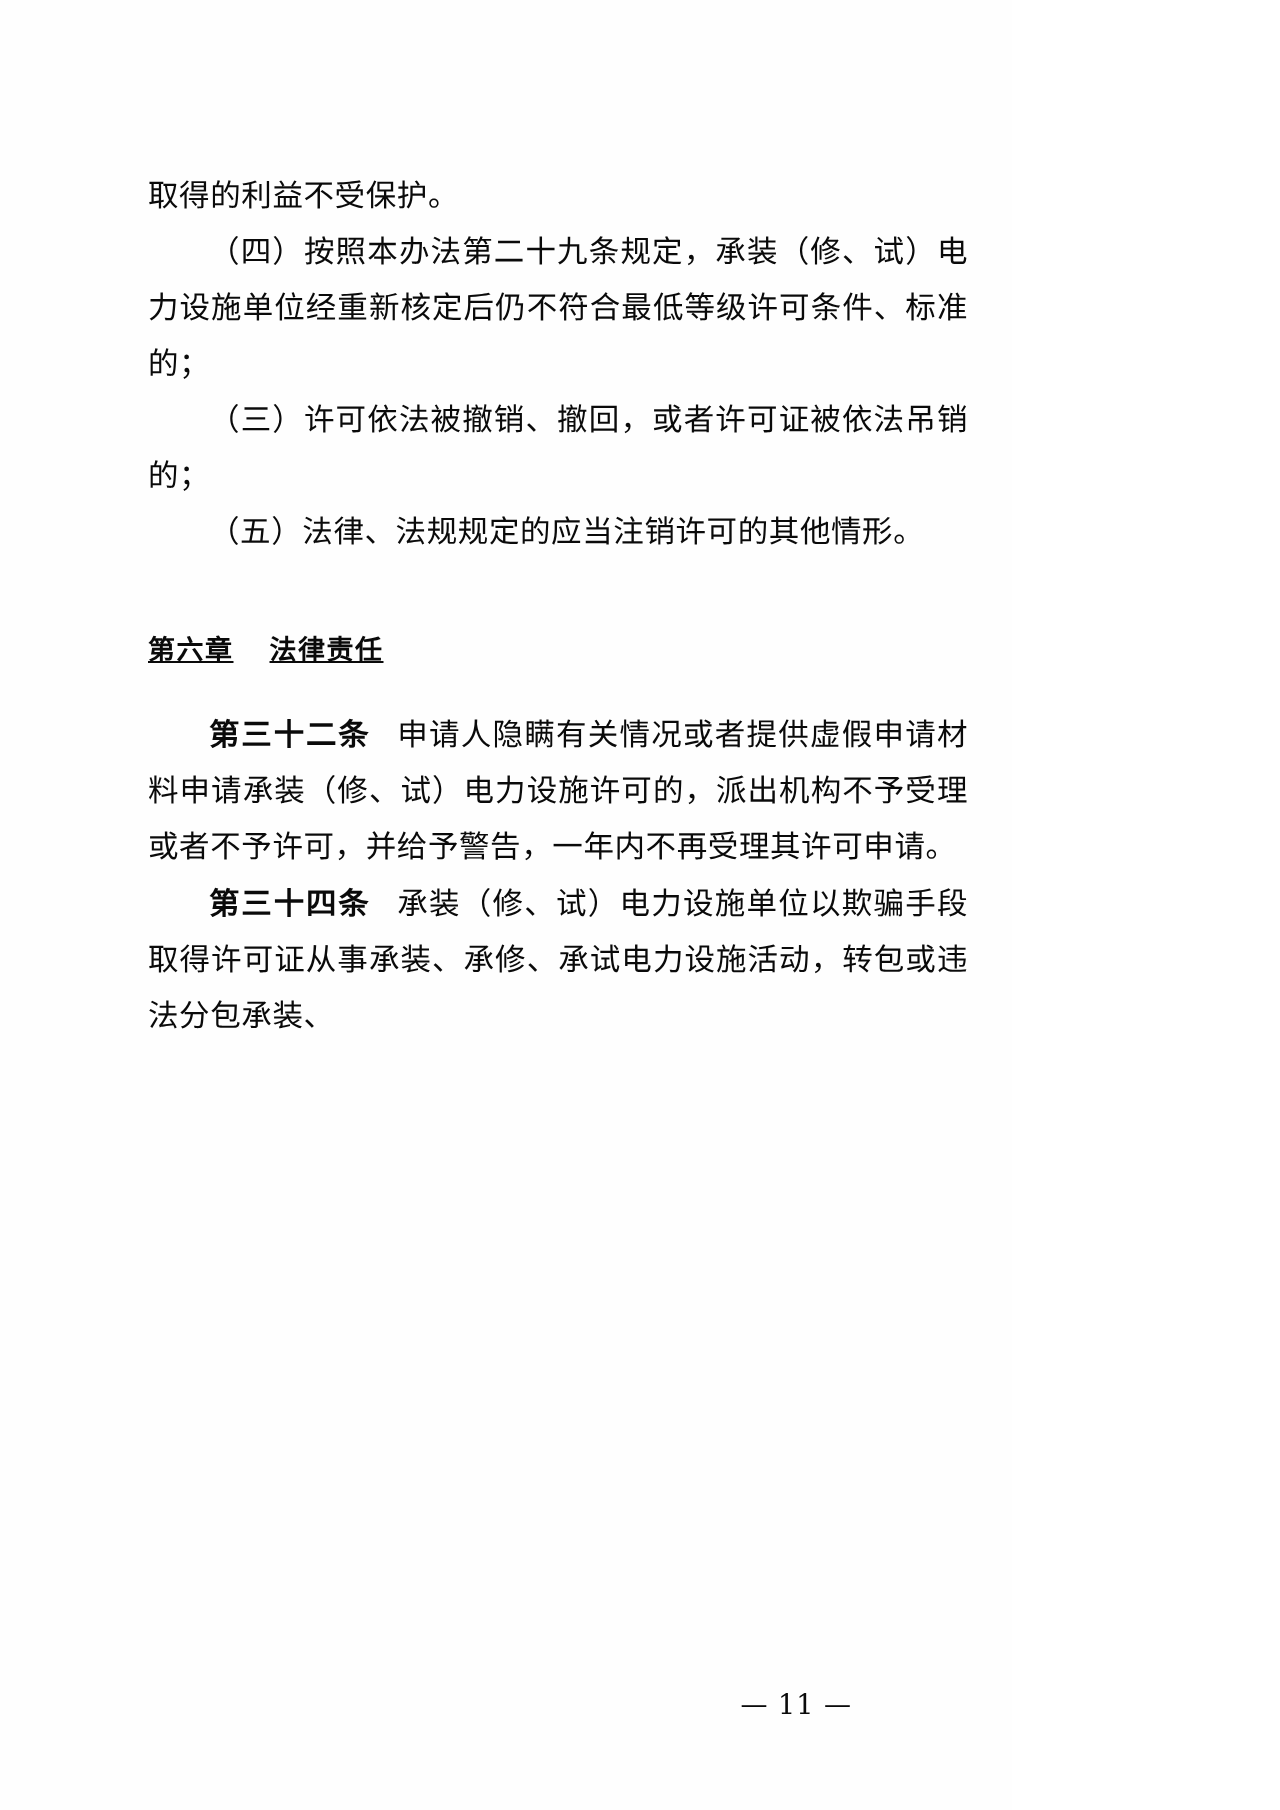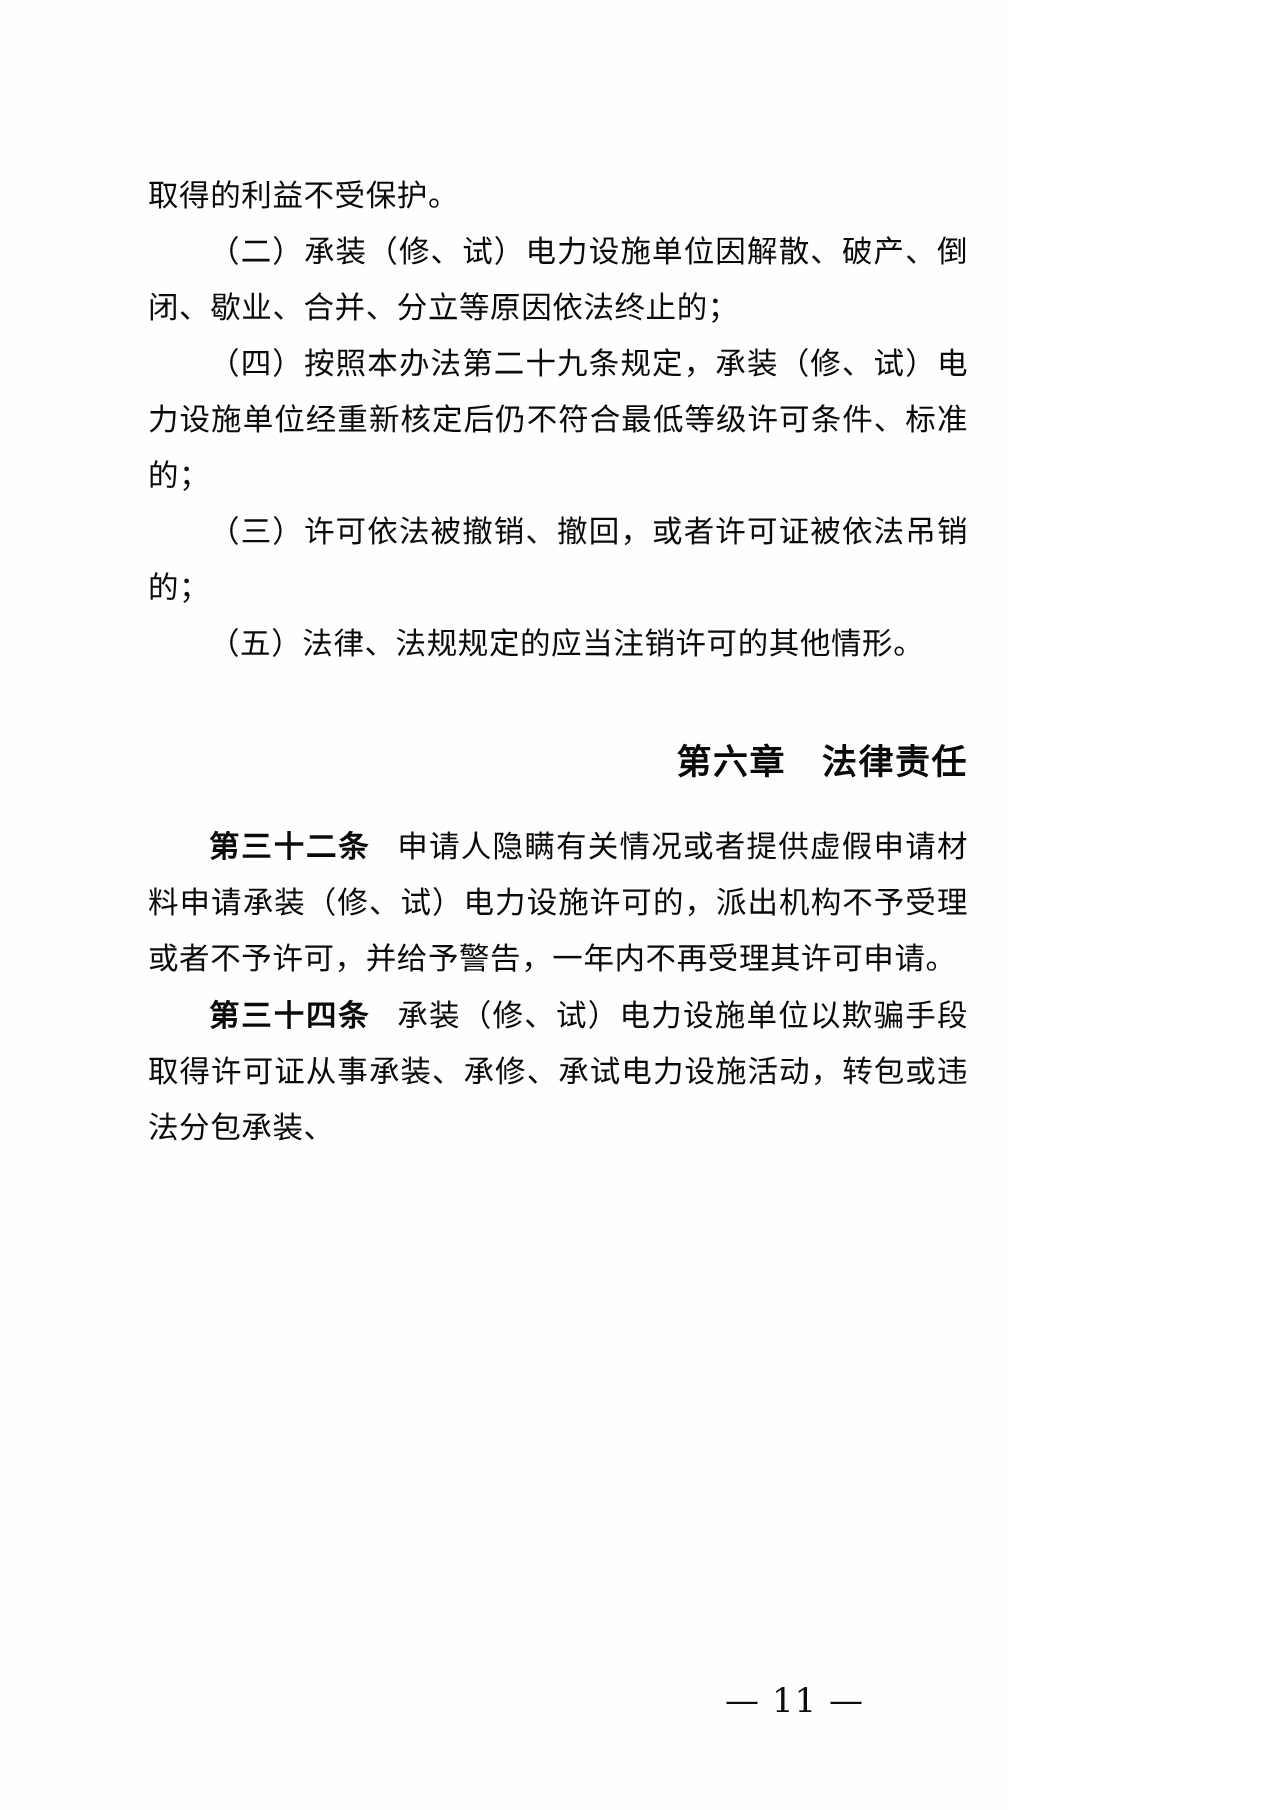--- a/index.html
+++ b/index.html
@@ -40,61 +40,61 @@
     white-space: pre-wrap;
   }
   .para.indent {
     text-indent: 61px;
   }
   .para .lead {
     font-weight: bold;
     letter-spacing: 1.2px;
   }
   .chapter-heading {
-    font-size: 35px;
+    font-size: 27px;
     font-weight: bold;
-    text-align: right;
+    text-align: left;
     letter-spacing: 1.5px;
     line-height: 56px;
     margin: 0;
+    text-decoration: underline;
   }
   .chapter-heading .ch-title {
     margin-left: 36px;
   }
   .section-space {
     height: 62px;
   }
   .section-space-sm {
     height: 28px;
   }
   .page-number {
     position: absolute;
-    right: 148px;
+    right: 160px;
     bottom: 90px;
-    font-size: 34px;
+    font-size: 27px;
     letter-spacing: 1px;
     font-family: "DejaVu Serif", "Liberation Serif", serif;
     margin-left: 33px;
   }
   .lead-gap {
     display: inline-block;
     width: 26px;
   }
 </style>
 </head>
 <body>
 
 <div class="page">
   <div class="content">
 
     <p class="para">取得的利益不受保护。</p>
 
 
 
-    <p class="para indent">（二）承装（修、试）电力设施单位因解散、破产、倒闭、歇业、合并、分立等原因依法终止的；</p>
 
     <p class="para indent">（四）按照本办法第二十九条规定，承装（修、试）电力设施单位经重新核定后仍不符合最低等级许可条件、标准的；</p>
 
     <p class="para indent">（三）许可依法被撤销、撤回，或者许可证被依法吊销的；</p>
 
     <p class="para indent">（五）法律、法规规定的应当注销许可的其他情形。</p>
 
     <div class="section-space"></div>
 
     <p class="chapter-heading"><span>第六章</span><span class="ch-title">法律责任</span></p>

